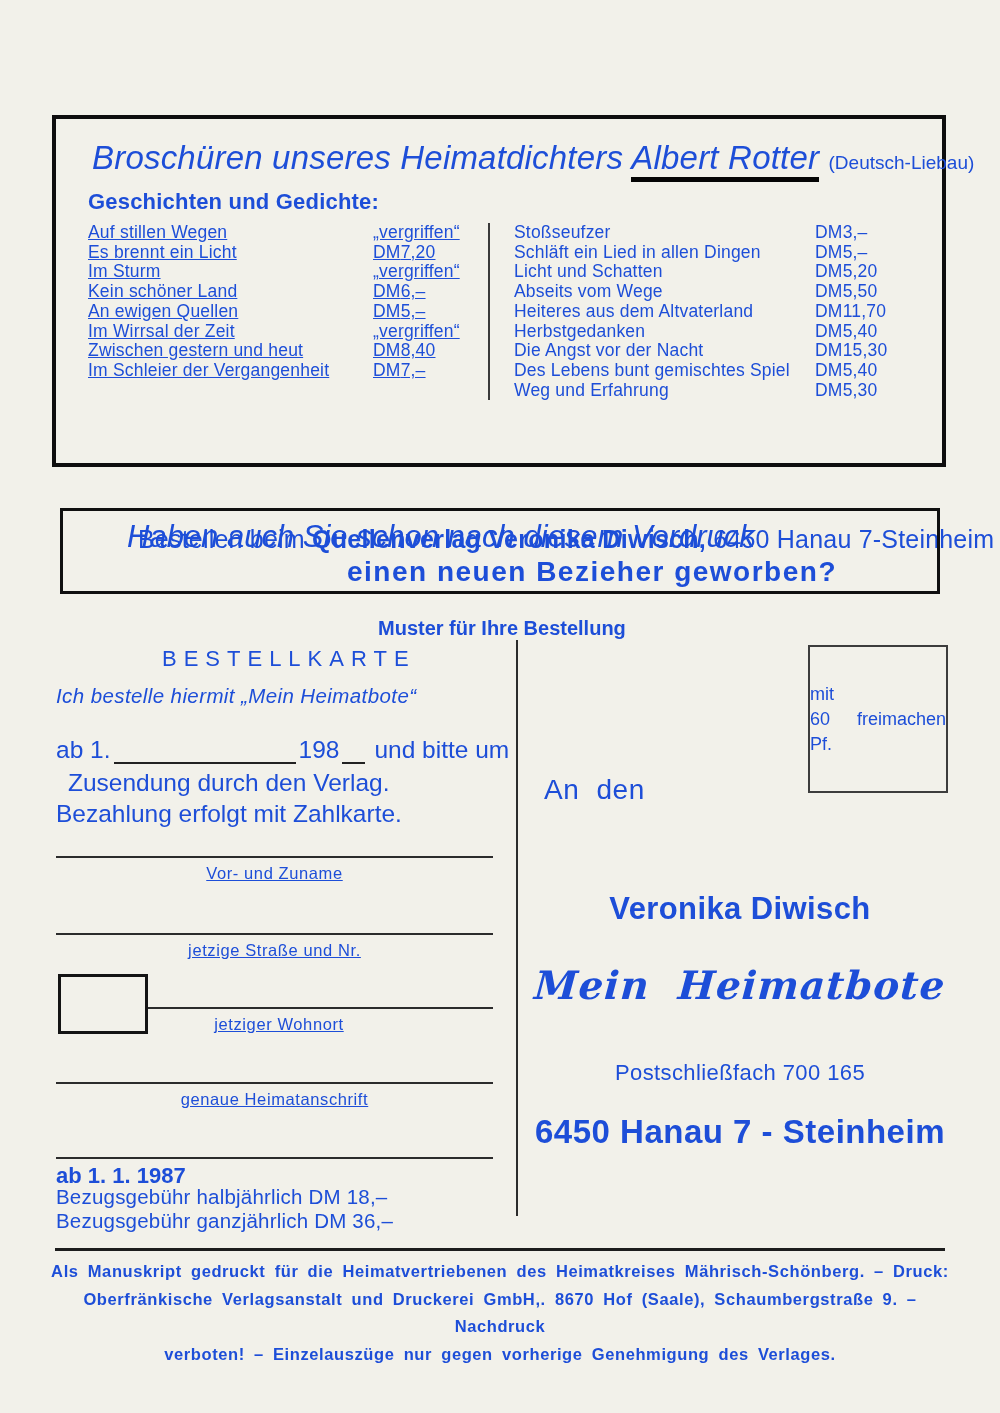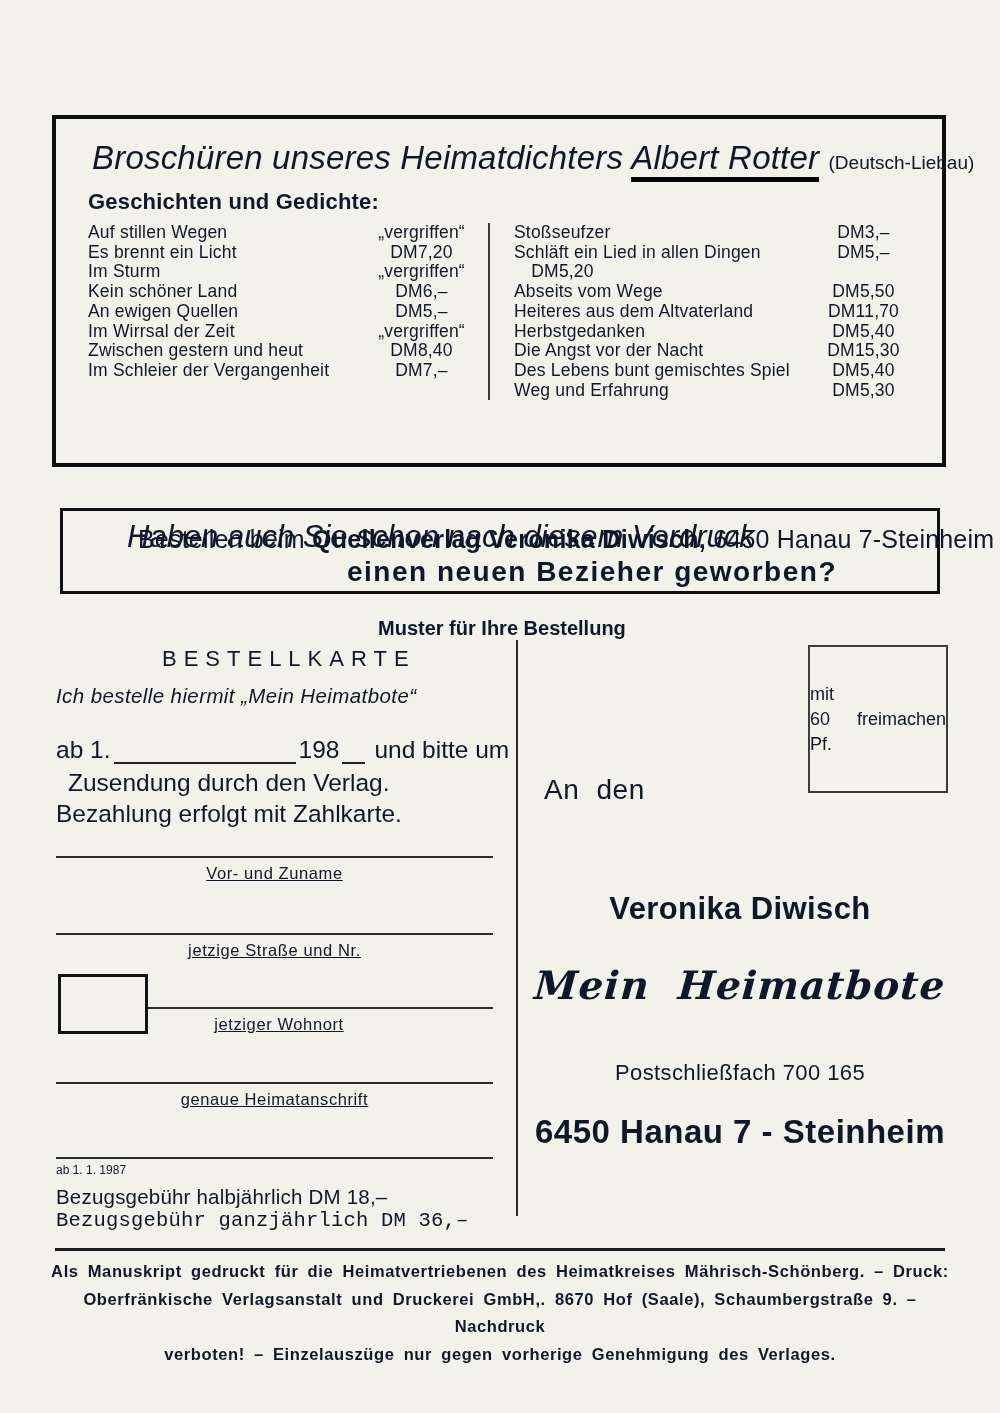--- a/index.html
+++ b/index.html
@@ -1,39 +1,39 @@
 <!DOCTYPE html>
 <html><head>
 <meta charset="utf-8">
 <style>
   html,body { margin:0; padding:0; background:#8a8a88; }
   .page {
     position:relative; width:1000px; height:1413px;
-    background:#f2f1ea; color:#0f172a;
+    background:#f2f1ea; color:#1d4ed8;
     font-family:"Liberation Sans", sans-serif;
     overflow:hidden;
     box-shadow:0 0 8px rgba(0,0,0,.4);
   }
 
   
   .brochure-box {
     position:absolute; left:52px; top:115px; width:894px; height:352px;
     border:4px solid #0e0e0e; box-sizing:border-box; background:transparent;
   }
   .brochure-title { margin:20px 18px 0 36px; font-style:italic; font-size:33px; white-space:nowrap; letter-spacing:.2px; }
   .brochure-title .author { border-bottom:5px solid #050505; padding-bottom:1px; }
   .brochure-title .note  { font-style:normal; font-size:19px; letter-spacing:0; }
   .brochure-sub { margin:12px 0 8px 32px; font-weight:bold; font-size:22px; letter-spacing:.2px; }
 
   .price-lists { display:flex; margin:2px 30px 0 32px; }
-  .price-col-left  { width:400px; padding-right:18px; box-sizing:border-box; }
+  .price-col-left  { width:400px; padding-right:18px; box-sizing:border-box;text-decoration:underline; }
   .price-col-right { flex:1; border-left:2px solid #3a3a3a; padding-left:24px; }
   .price-row { display:flex; font-size:17.5px; line-height:19.7px; letter-spacing:.2px; }
   .p-title { flex:1; white-space:nowrap; }
-  .p-price { width:97px; display:flex; justify-content:center; white-space:nowrap; }
+  .p-price { width:97px; display:flex; justify-content:flex-start; white-space:nowrap; }
 
   .order-line { position:absolute; left:82px; top:406px; font-size:25px; white-space:nowrap; letter-spacing:.2px; }
   .order-line b { letter-spacing:.3px; }
 
   
   .promo-box {
     position:absolute; left:60px; top:508px; width:880px; height:86px;
     border:3px solid #101010; box-sizing:border-box;
   }
   .promo-l1 { margin:8px 0 0 64px; font-style:italic; font-size:31px; white-space:nowrap; }
@@ -51,23 +51,23 @@
   .ab-suffix { margin-left:6px; }
   .card-body2 { left:68px; top:769px; font-size:24.5px; }
   .card-body3 { left:56px; top:800px; font-size:24.5px; }
 
   .hline { position:absolute; border-top:2px solid #2c2c2c; height:0; }
   .field-label { position:absolute; font-size:16.5px; letter-spacing:.6px; text-align:center;text-decoration:underline; }
 
   .plz-box { position:absolute; left:58px; top:974px; width:90px; height:60px;
              border:3px solid #141414; box-sizing:border-box; }
 
-  .effective { left:56px; top:1163px; font-size:12px; }
+  .effective { left:56px; top:1163px; font-size:22px;font-weight:bold; }
   .fee1 { left:56px; top:1185px; font-size:20.5px; letter-spacing:.2px; }
-  .fee2 { left:56px; top:1209px; font-size:20.5px; letter-spacing:.2px;font-family:Liberation Mono, monospace; }
+  .fee2 { left:56px; top:1209px; font-size:20.5px; letter-spacing:.2px; }
 
   .vdivider { position:absolute; left:516px; top:640px; height:576px; width:0;
               border-left:2px solid #2c2c2c; }
 
   
   .an-den { left:544px; top:774px; font-size:28px; word-spacing:9px; letter-spacing:.5px; }
   .stamp-box {
     position:absolute; left:808px; top:645px; width:140px; height:148px;
     border:2px solid #3d3d3d; box-sizing:border-box;
     display:flex; flex-direction:row; align-items:center; justify-content:center;
@@ -182,20 +182,21 @@
 
           <div class="price-row">
             <span class="p-title">Schläft ein Lied in allen Dingen</span>
             <span class="p-price">
               <span>DM</span>
               <span>5,–</span>
             </span>
           </div>
 
           <div class="price-row">
+            <span class="p-title">Licht und Schatten</span>
             <span class="p-price">
               <span>DM</span>
               <span>5,20</span>
             </span>
           </div>
 
           <div class="price-row">
             <span class="p-title">Abseits vom Wege</span>
             <span class="p-price">
               <span>DM</span>

